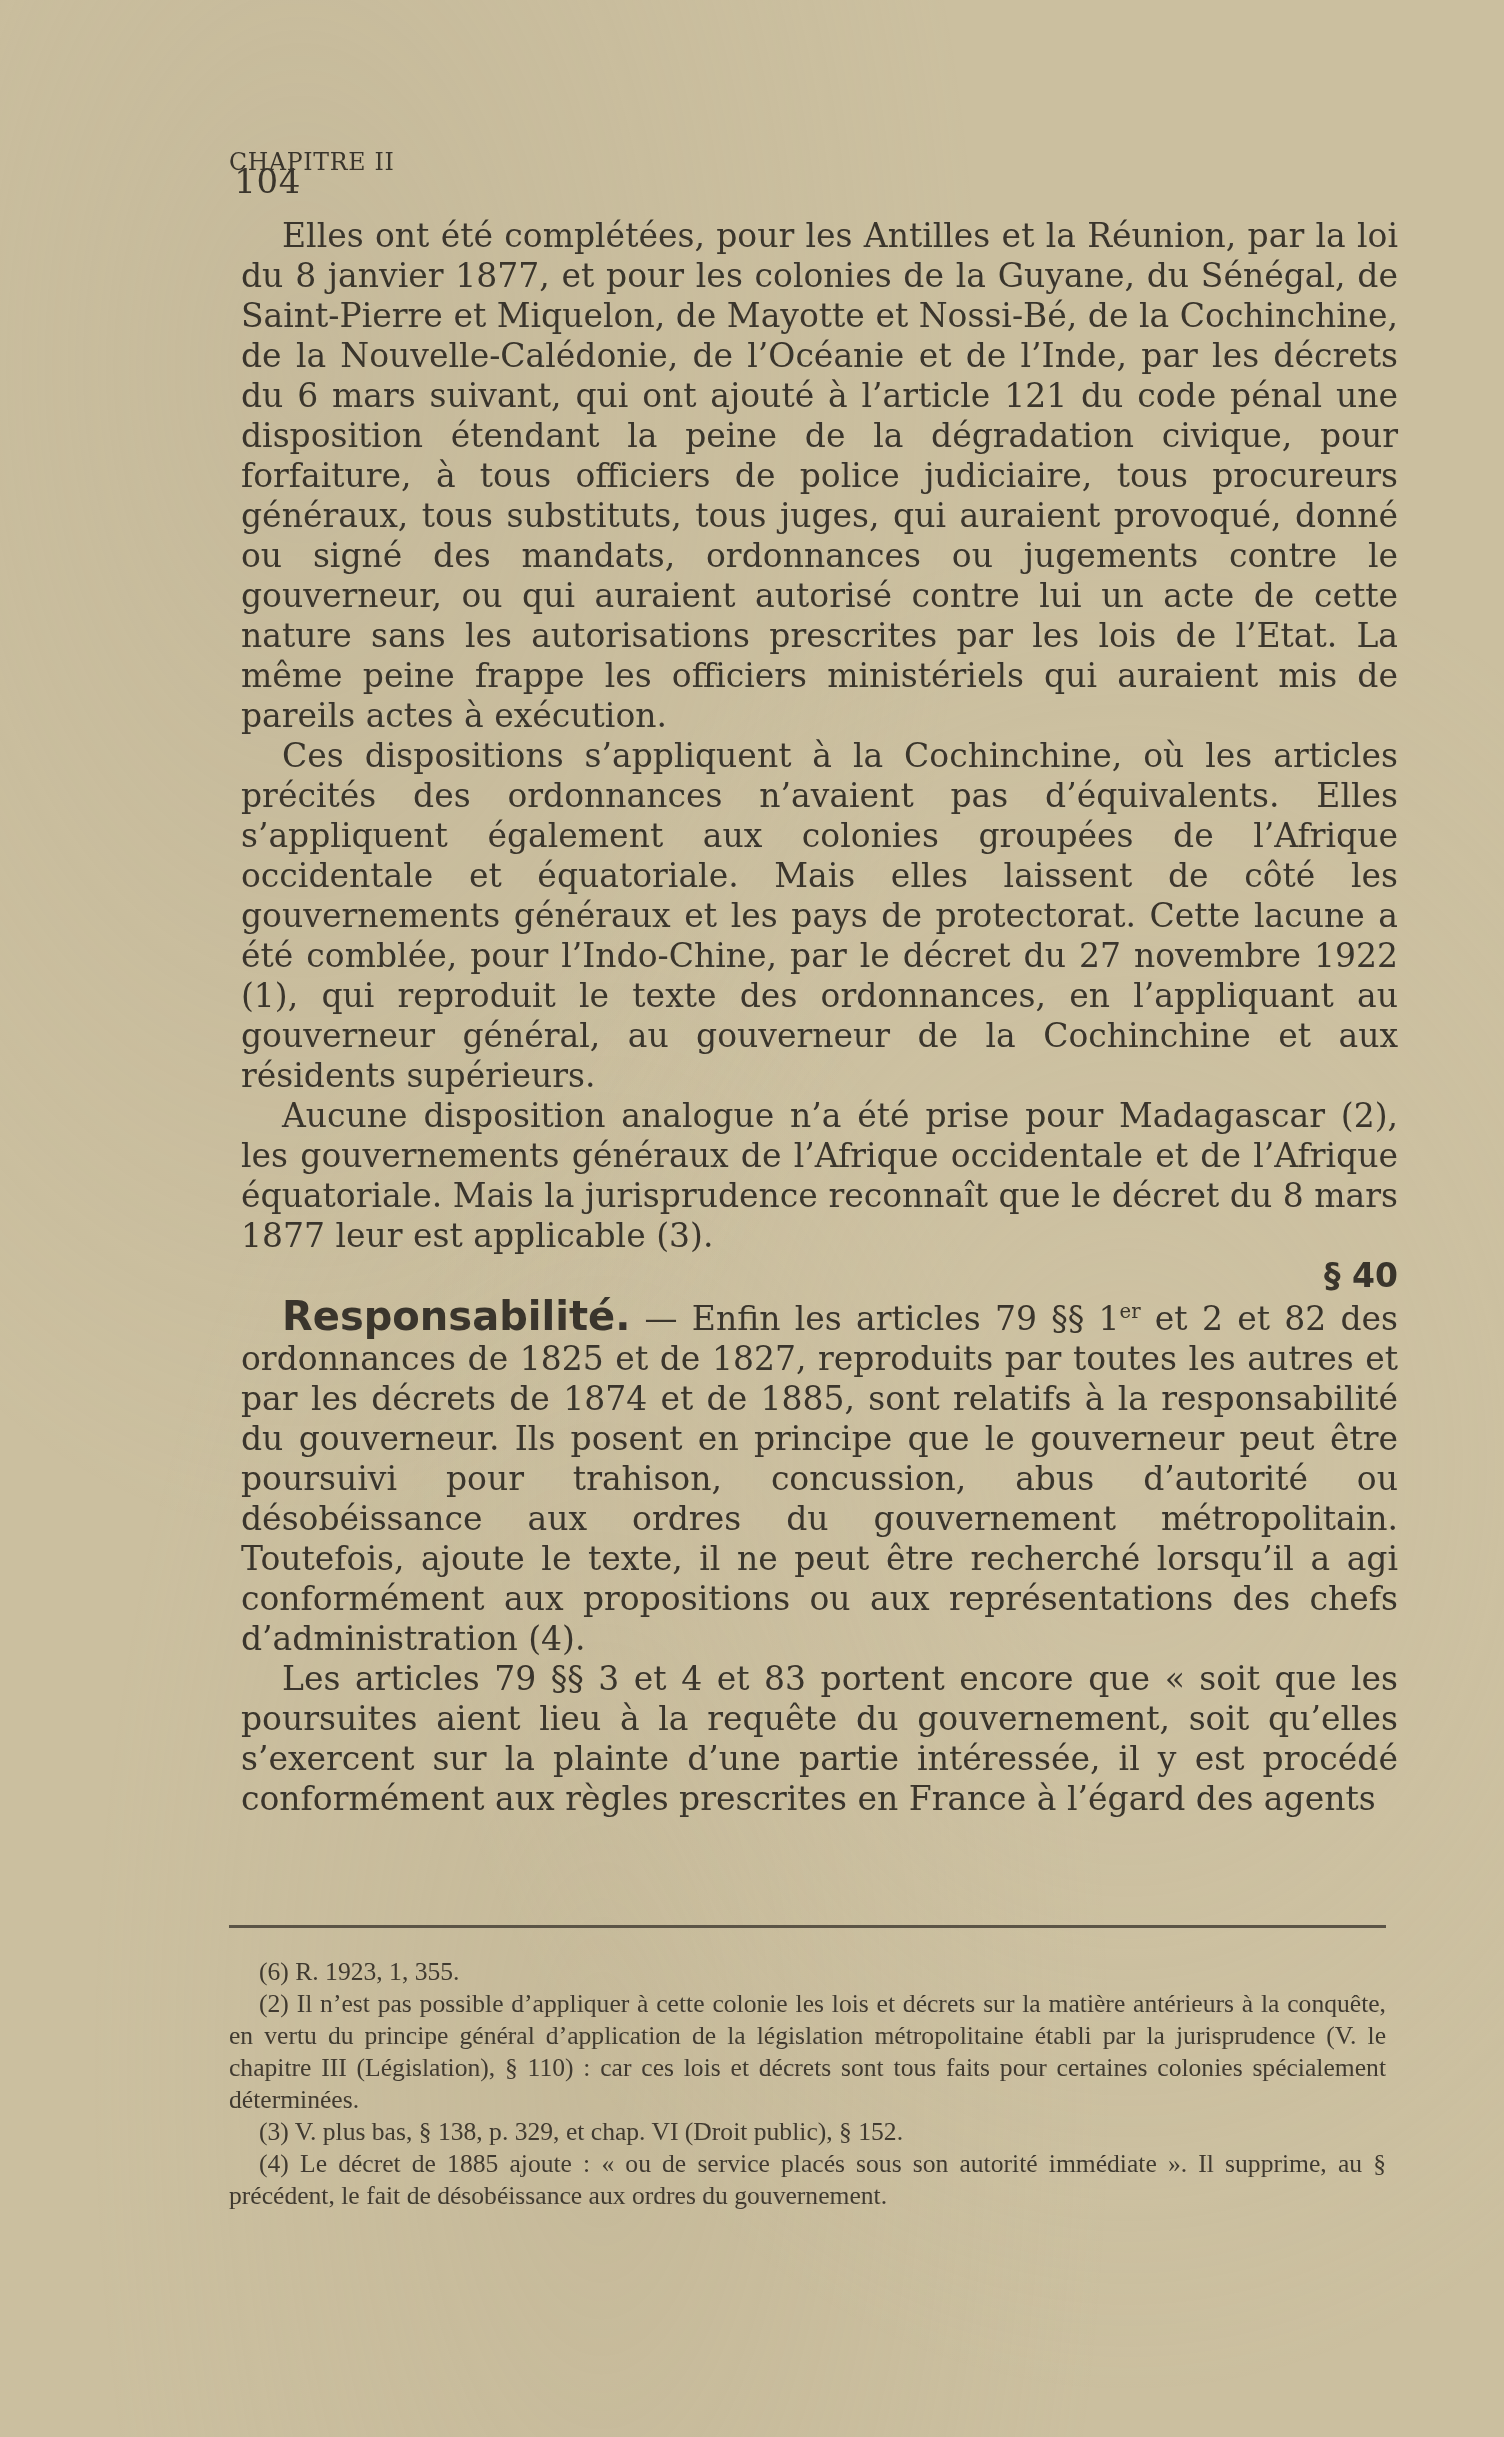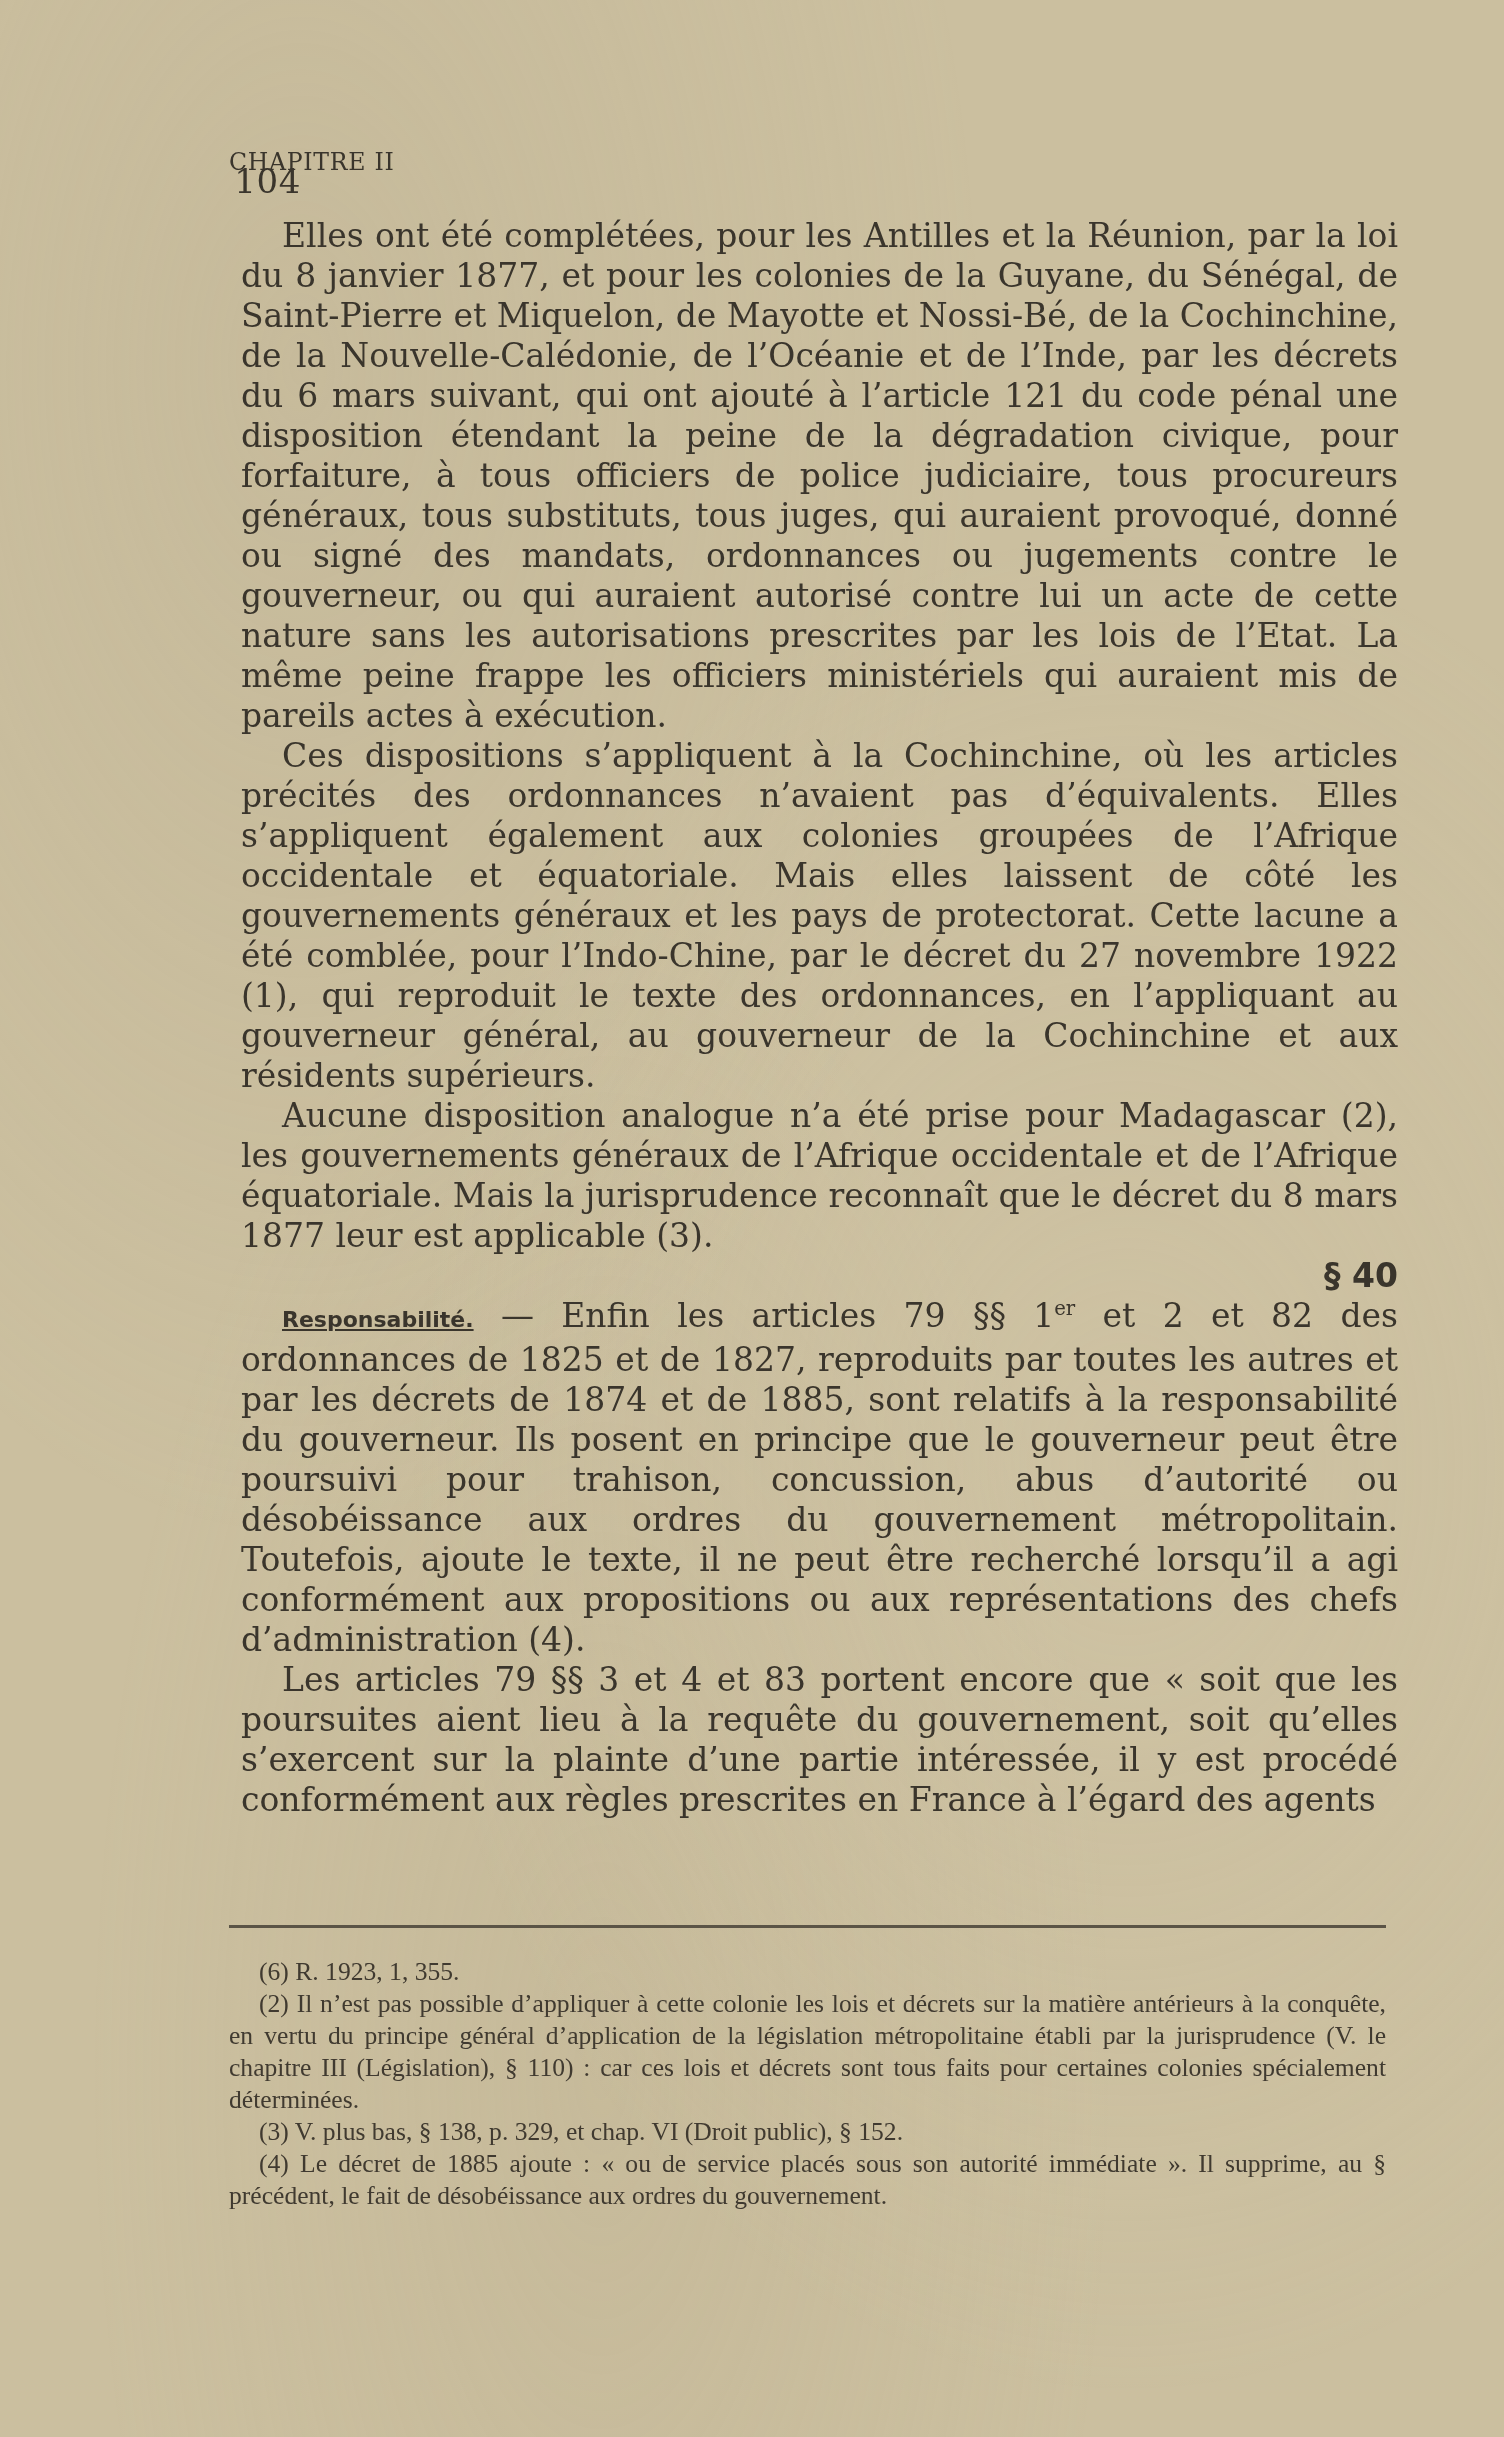--- a/index.html
+++ b/index.html
@@ -64,22 +64,21 @@
       font-family: "DejaVu Sans", "Liberation Sans", sans-serif;
       font-weight: bold;
       font-size: 33px;
       margin: 41px 0 39px 0;
       padding-left: 111px;
       text-indent: 0 !important;
     }
     .run-in {
       font-family: "DejaVu Sans", "Liberation Sans", sans-serif;
       font-weight: bold;
-      font-size: 22px;
-      text-decoration: underline;
+      font-size: 40px;
     }
     sup { font-size: 19.7px; line-height: 0; }
     .rule {
       position: absolute;
       top: 1925px;
       left: 0;
       width: 1157px;
       height: 2.6px;
       background: #5b5446;
     }

